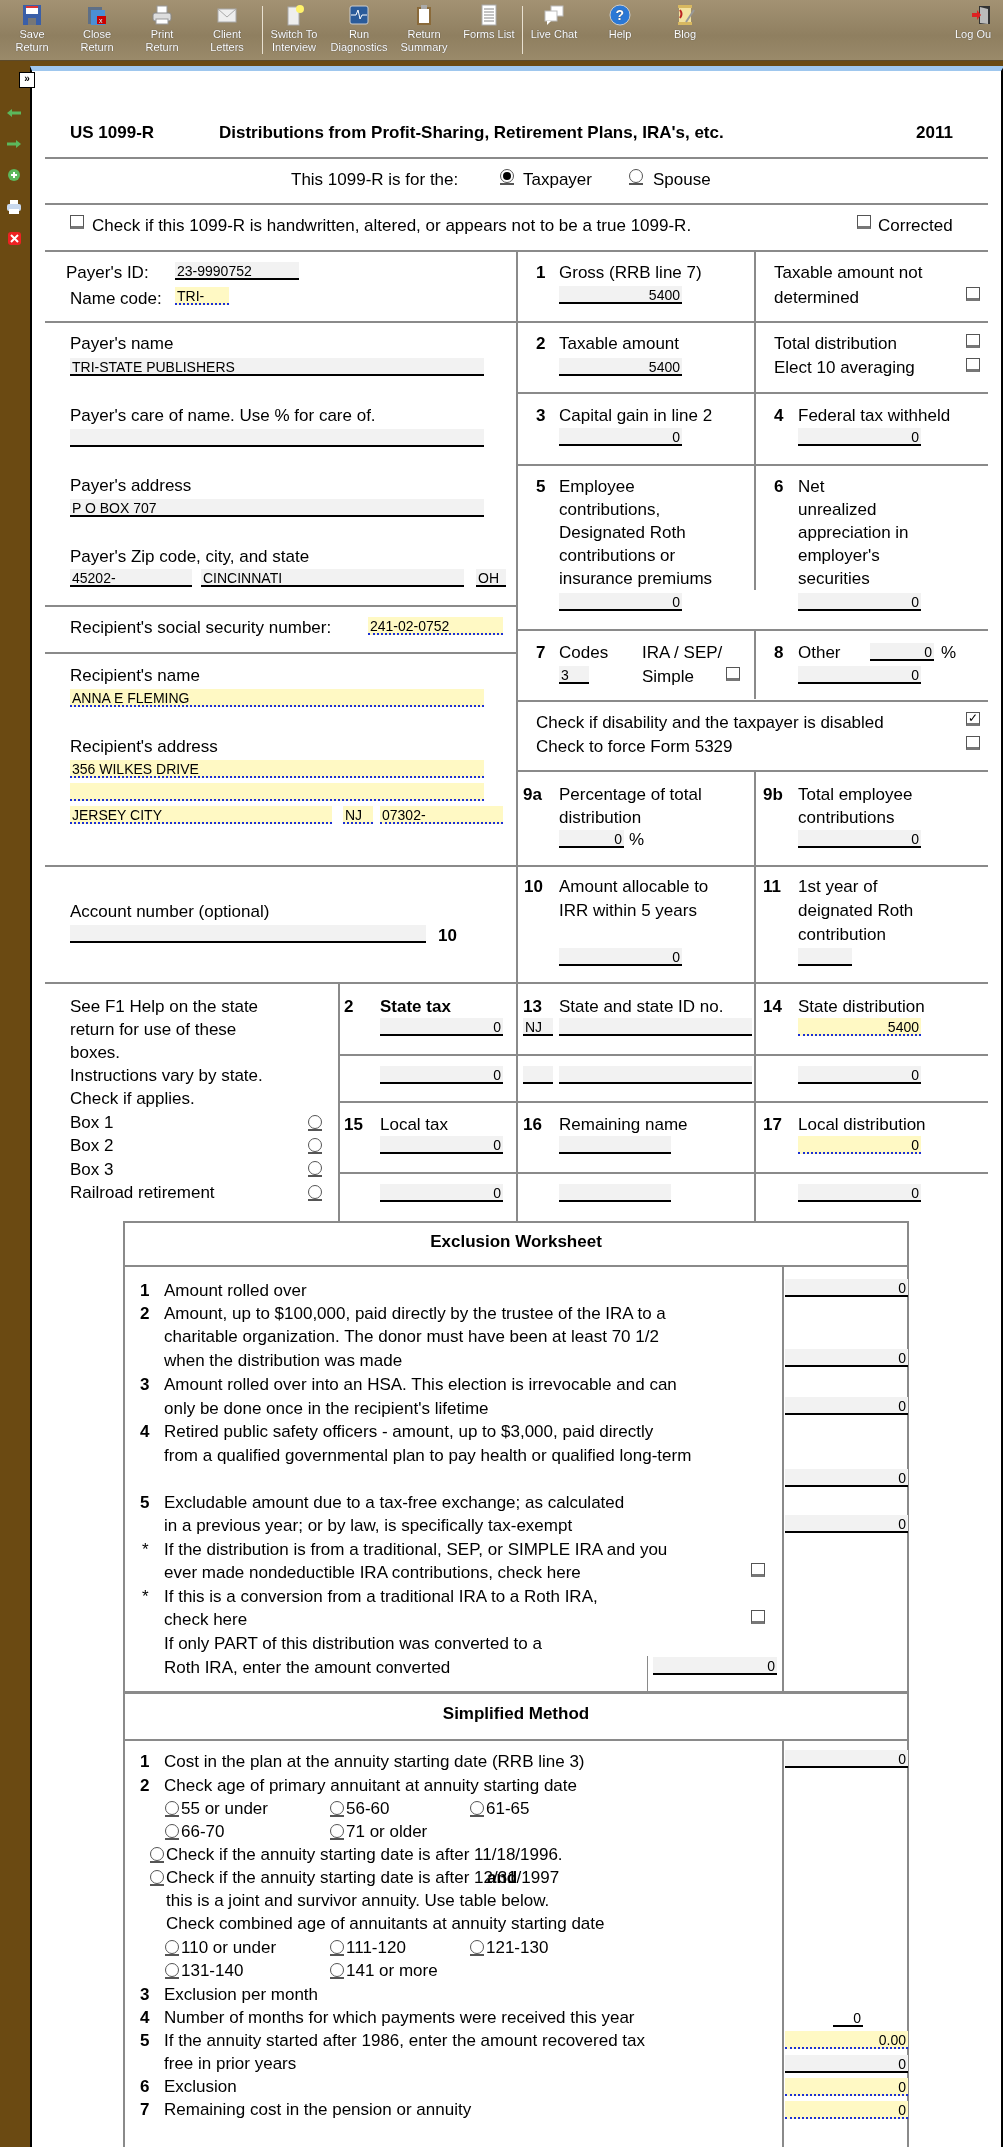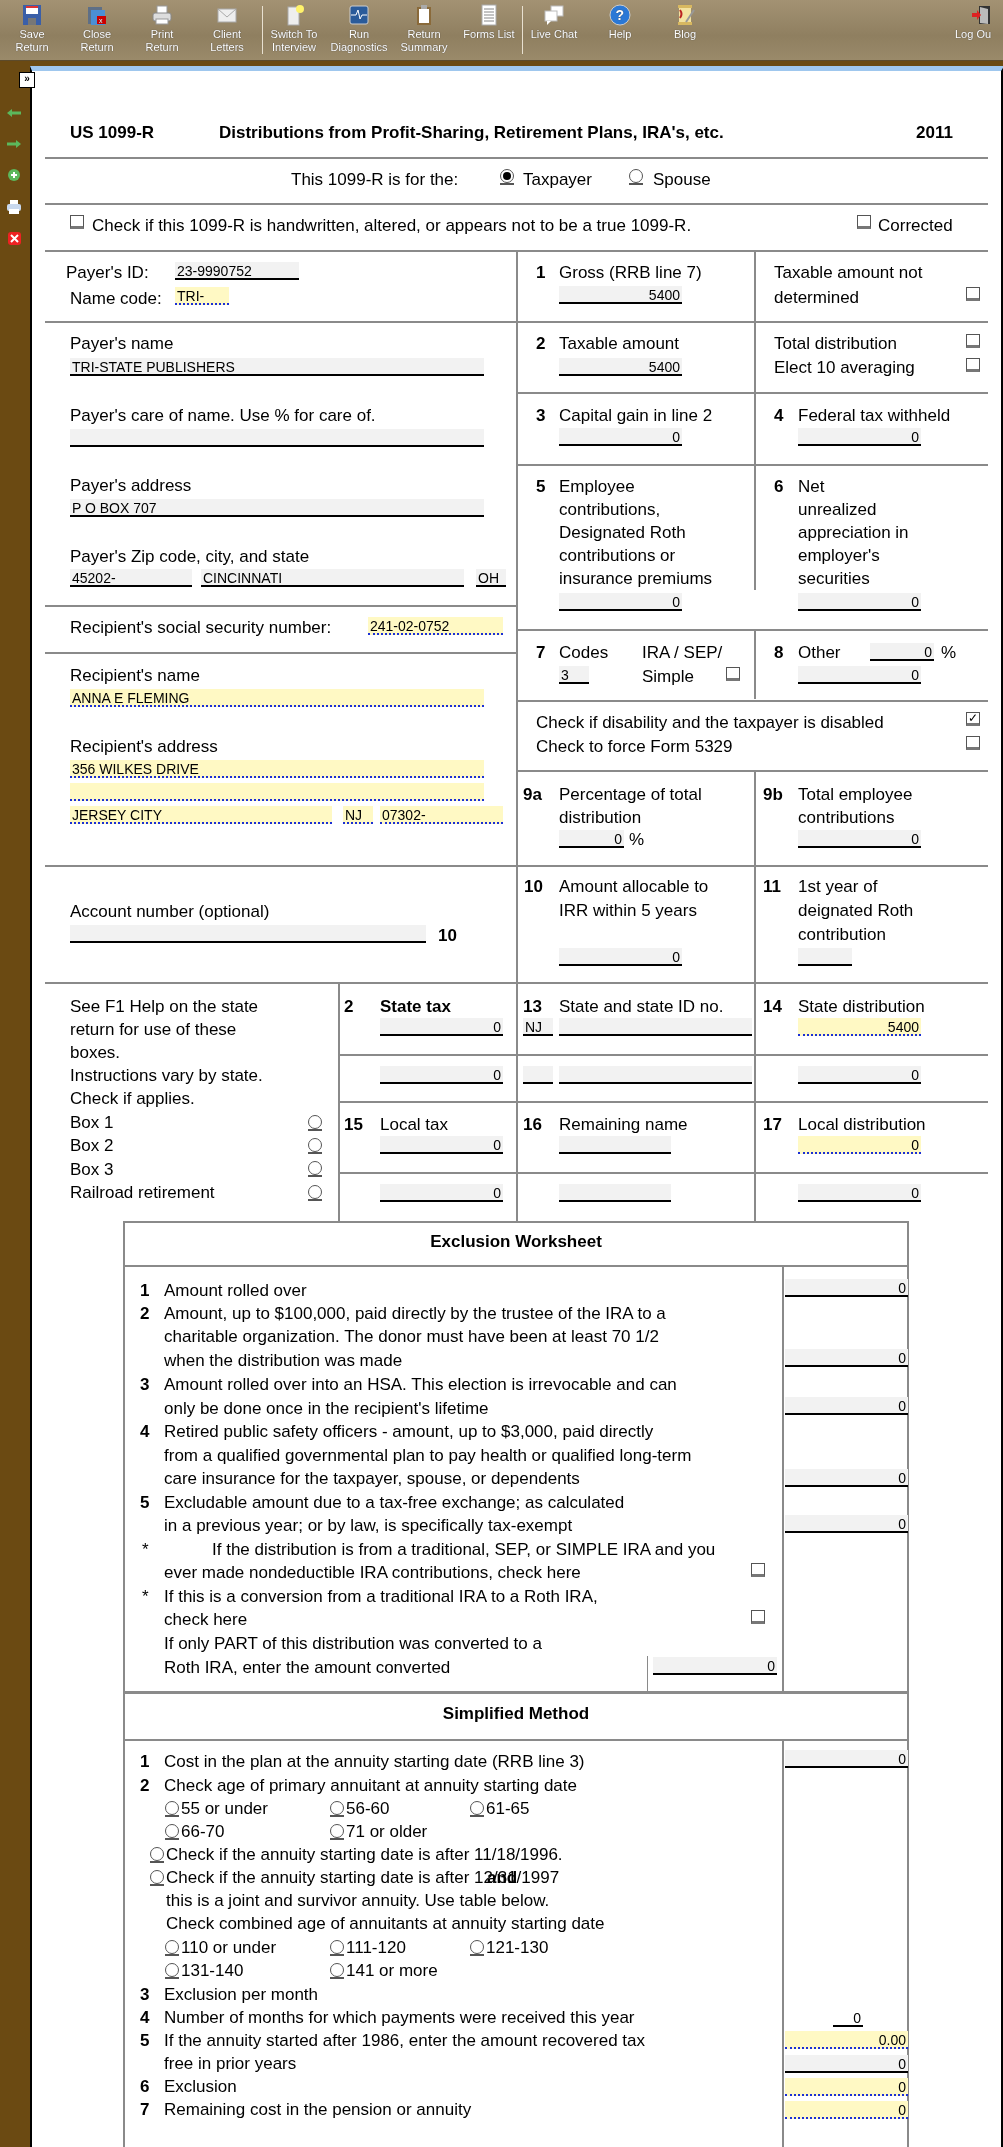--- a/index.html
+++ b/index.html
@@ -407,30 +407,29 @@
   <div class="fld r" style="left:783px;top:1344px;width:123px;">0</div>
 
   <div class="lbl num" style="left:138px;top:1368px;">3</div>
   <div class="lbl" style="left:162px;top:1368px;">Amount rolled over into an HSA.  This election is irrevocable and can</div>
   <div class="lbl" style="left:162px;top:1392px;">only be done once in the recipient's lifetime</div>
   <div class="fld r" style="left:783px;top:1392px;width:123px;">0</div>
 
   <div class="lbl num" style="left:138px;top:1415px;">4</div>
   <div class="lbl" style="left:162px;top:1415px;">Retired public safety officers - amount,  up to $3,000,  paid directly</div>
   <div class="lbl" style="left:162px;top:1439px;">from a qualified governmental plan to pay health or qualified long-term</div>
-  <div class="lbl" style="left:162px;top:1462px;">care insurance for the taxpayer,  spouse,  or dependents</div>
   <div class="fld r" style="left:783px;top:1464px;width:123px;">0</div>
 
   <div class="lbl num" style="left:138px;top:1486px;">5</div>
   <div class="lbl" style="left:162px;top:1486px;">Excludable amount due to a tax-free exchange;  as calculated</div>
   <div class="lbl" style="left:162px;top:1509px;">in a previous year;  or by law,  is specifically tax-exempt</div>
   <div class="fld r" style="left:783px;top:1510px;width:123px;">0</div>
 
   <div class="lbl" style="left:140px;top:1533px;">*</div>
-  <div class="lbl" style="left:162px;top:1533px;margin-left:48px;">If the distribution is from a traditional,  SEP,  or SIMPLE IRA and you</div>
+  <div class="lbl" style="left:162px;top:1533px;">If the distribution is from a traditional,  SEP,  or SIMPLE IRA and you</div>
   <div class="lbl" style="left:162px;top:1556px;">ever made nondeductible IRA contributions,  check here</div>
   <div class="chk" style="left:749px;top:1558px;"></div>
 
   <div class="lbl" style="left:140px;top:1580px;">*</div>
   <div class="lbl" style="left:162px;top:1580px;">If this is a conversion from a traditional IRA to a Roth IRA,</div>
   <div class="lbl" style="left:162px;top:1603px;">check here</div>
   <div class="chk" style="left:749px;top:1605px;"></div>
 
   <div class="lbl" style="left:162px;top:1627px;">If only PART of this distribution was converted to a</div>
   <div class="lbl" style="left:162px;top:1651px;">Roth IRA,  enter the amount converted</div>

